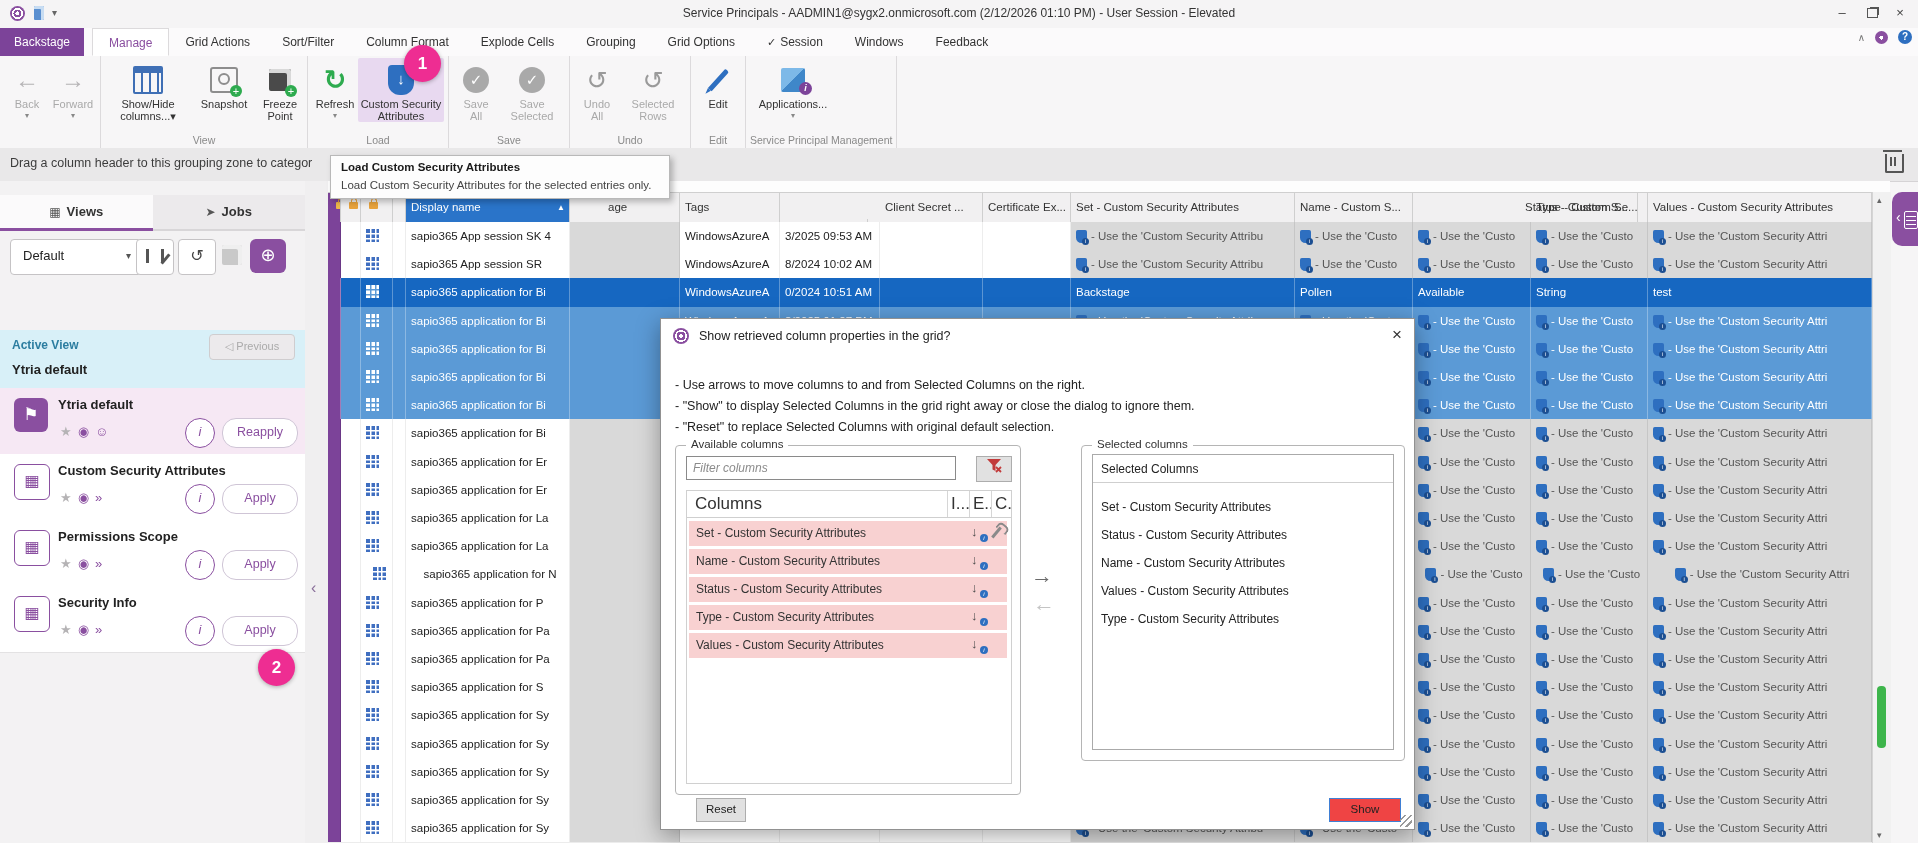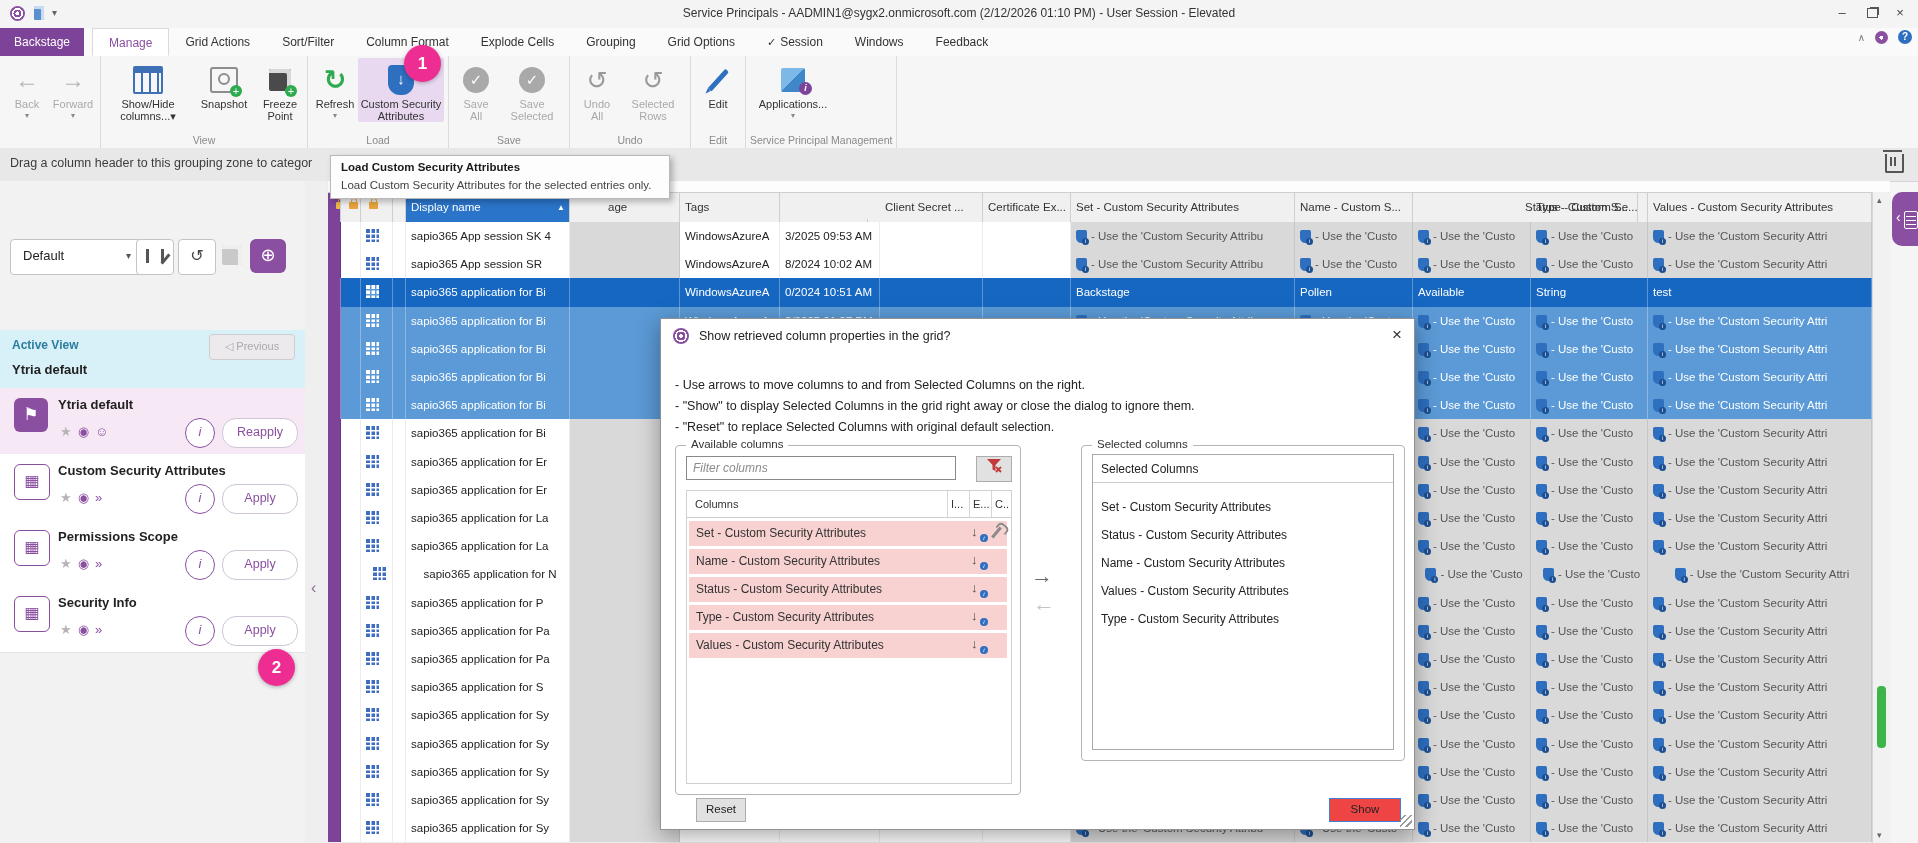--- a/index.html
+++ b/index.html
@@ -147,21 +147,21 @@
     background:radial-gradient(circle,#fff 0 2px,#8a4fa0 2px 4.5px,#fff 4.5px 6px,#8a4fa0 6px);}
   #dlg-title{position:absolute;left:38px;top:10px;font-size:12.5px;color:#222;}
   #dlg-close{position:absolute;right:12px;top:6px;font-size:17px;color:#333;}
   .dlg-line{position:absolute;left:14px;font-size:12.5px;color:#222;white-space:nowrap;}
   .gbox{position:absolute;border:1px solid #b5b5b5;border-radius:4px;}
   .gleg{position:absolute;top:-8px;left:10px;background:#fff;padding:0 5px;font-size:11.5px;color:#333;}
   #avail-box{left:14px;top:126px;width:344px;height:348px;}
   #filter-input{position:absolute;left:10px;top:10px;width:270px;height:24px;border:1px solid #8a8a8a;box-sizing:border-box;line-height:22px;padding-left:6px;font-style:italic;color:#8b8b8b;font-size:12px;background:#fff;}
   #filter-clear{position:absolute;right:8px;top:10px;width:34px;height:24px;background:#e1e1e1;border:1px solid #adadad;text-align:center;line-height:22px;}
   #avail-list{position:absolute;left:10px;top:44px;width:324px;height:292px;border:1px solid #d0d0d0;background:#fff;}
-  .al-head{position:absolute;left:0;top:0;width:100%;height:26px;border-bottom:1px solid #cfcfcf;font-size:11px;color:#333;line-height:26px;}
+  .al-head{position:absolute;left:0;top:0;width:100%;height:26px;border-bottom:1px solid #cfcfcf;font-size:17px;color:#333;line-height:26px;}
   .al-head .h1{position:absolute;left:8px;}
   .al-col{position:absolute;top:0;height:100%;border-left:1px solid #d6d6d6;padding-left:3px;box-sizing:border-box;overflow:hidden;}
   .al-row{position:absolute;left:2px;width:318px;height:25px;background:#f8d1d1;line-height:25px;font-size:12px;color:#333;}
   .al-row .lb{position:absolute;left:7px;white-space:nowrap;}
   .dl-load{position:absolute;left:282px;top:3px;width:13px;height:18px;color:#4a4a4a;font-size:13px;line-height:16px;}
   .dl-load::after{content:"i";position:absolute;right:-4px;bottom:0;width:8px;height:8px;background:#2e6fc0;border-radius:50%;color:#fff;font-size:6px;line-height:8px;text-align:center;font-style:italic;}
   .wrench{position:absolute;left:306px;top:5px;width:3px;height:13px;background:#8a8a8a;transform:rotate(40deg);}
   .wrench::before{content:"";position:absolute;left:-3px;top:-5px;width:9px;height:6px;border:2px solid #8a8a8a;border-bottom:none;border-radius:5px 5px 0 0;}
   #move-right{position:absolute;left:370px;top:244px;font-size:22px;font-weight:bold;color:#6a6a6a;}
   #move-left{position:absolute;left:372px;top:272px;font-size:22px;font-weight:bold;color:#c4c4c4;}
@@ -339,20 +339,24 @@
       <div class="glabel">Service Principal Management</div>
     </div>
   </div>
 
   <div id="groupbar">
     <span id="groupbar-text" class="nowrap">Drag a column header to this grouping zone to categor</span>
     <span class="trash"></span>
   </div>
 
   <div id="sidebar">
+    <div id="sb-tabs">
+      <div class="sbtab active"><span class="ico">▦</span><span>Views</span></div>
+      <div class="sbtab"><span class="ico">➤</span><span>Jobs</span></div>
+    </div>
     <div id="sb-controls">
       <div class="sel-default"><span>Default</span><span class="car">▾</span></div>
       <div class="sq-btn" style="left:136px;"><span class="colmap-ico"></span></div>
       <div class="sq-btn" style="left:178px;"><span>↺</span></div>
       <span class="saveico" style="left:222px;"></span>
       <div class="plusbtn" style="left:250px;"><span>⊕</span></div>
     </div>
     <div id="sb-active">
       <span class="lab">Active View</span>
       <div class="prev-btn"><span>◁</span> <span>Previous</span></div>

